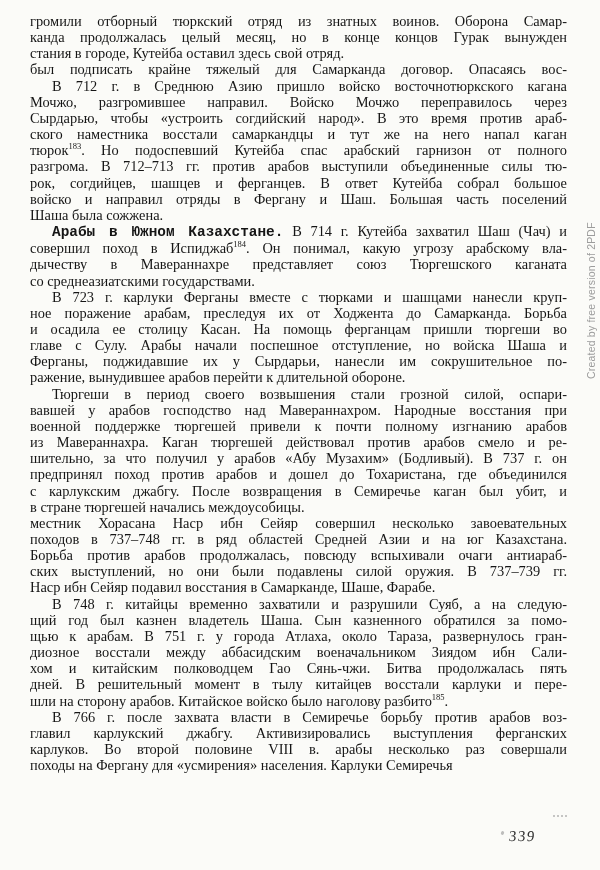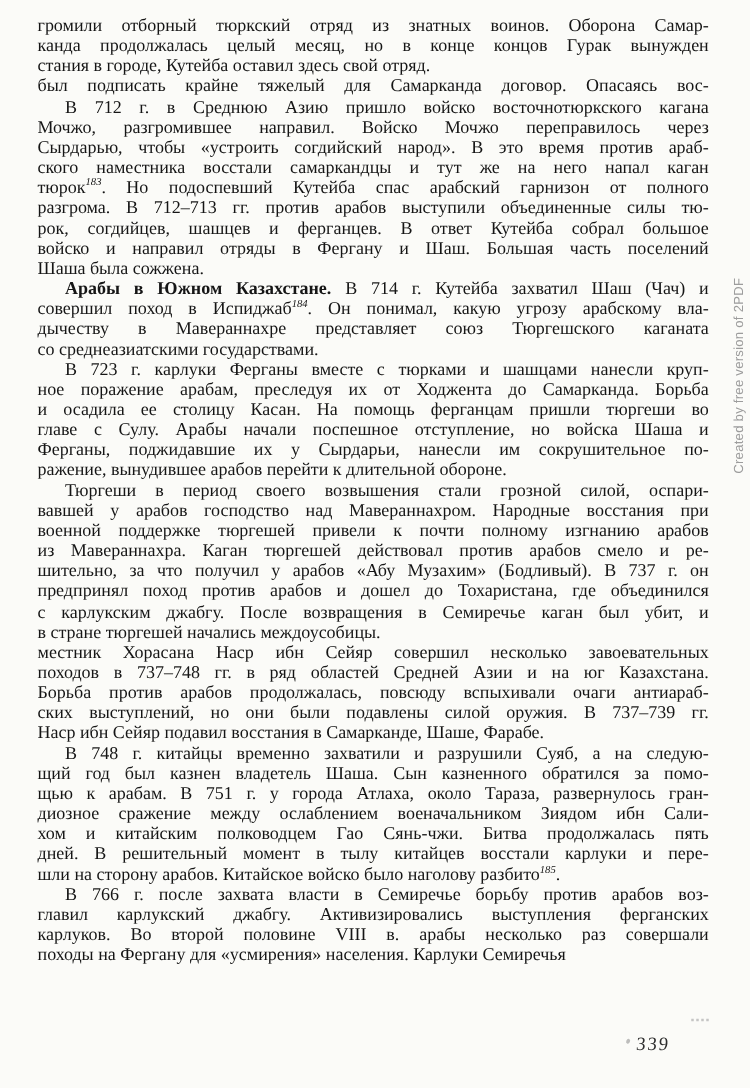--- a/index.html
+++ b/index.html
@@ -18,26 +18,25 @@
     font-size: 14.4px;
   }
   .line {
     line-height: 16.15px;
     text-align: justify;
     text-align-last: justify;
     white-space: normal;
   }
   .line.para-end { text-align-last: left; }
   .line.indent { padding-left: 22px; }
-  .bold { font-weight: bold; }
+  .bold { font-weight: bold; font-family: Liberation Mono, monospace; }
   sup {
     font-size: 8.5px;
     line-height: 0;
     vertical-align: super;
-    font-style: italic;
   }
   .watermark {
     position: absolute;
     top: 197px; right: 3px; height: 182px;
     writing-mode: vertical-rl;
     transform: rotate(180deg);
     font-family: "Liberation Sans", "DejaVu Sans", sans-serif;
     font-size: 10.5px;
     color: #9c9c9c;
     letter-spacing: 0.2px;
@@ -98,21 +97,21 @@
       <div class="line"><span>с карлукским джабгу. После возвращения в Семиречье каган был убит, и</span></div>
       <div class="line para-end"><span>в стране тюргешей начались междоусобицы.</span></div>
       <div class="line"><span>местник Хорасана Наср ибн Сейяр совершил несколько завоевательных</span></div>
       <div class="line"><span>походов в 737–748 гг. в ряд областей Средней Азии и на юг Казахстана.</span></div>
       <div class="line"><span>Борьба против арабов продолжалась, повсюду вспыхивали очаги антиараб-</span></div>
       <div class="line"><span>ских выступлений, но они были подавлены силой оружия. В 737–739 гг.</span></div>
       <div class="line para-end"><span>Наср ибн Сейяр подавил восстания в Самарканде, Шаше, Фарабе.</span></div>
       <div class="line indent"><span>В 748 г. китайцы временно захватили и разрушили Суяб, а на следую-</span></div>
       <div class="line"><span>щий год был казнен владетель Шаша. Сын казненного обратился за помо-</span></div>
       <div class="line"><span>щью к арабам. В 751 г. у города Атлаха, около Тараза, развернулось гран-</span></div>
-      <div class="line"><span>диозное сражение между ослаблением военачальником Зиядом ибн Сали-</span></div>
+      <div class="line"><span>диозное восстали между аббасидским военачальником Зиядом ибн Сали-</span></div>
       <div class="line"><span>хом и китайским полководцем Гао Сянь-чжи. Битва продолжалась пять</span></div>
       <div class="line"><span>дней. В решительный момент в тылу китайцев восстали карлуки и пере-</span></div>
       <div class="line para-end"><span>шли на сторону арабов. Китайское войско было наголову разбито</span><sup>185</sup><span>.</span></div>
       <div class="line indent"><span>В 766 г. после захвата власти в Семиречье борьбу против арабов воз-</span></div>
       <div class="line"><span>главил карлукский джабгу. Активизировались выступления ферганских</span></div>
       <div class="line"><span>карлуков. Во второй половине VIII в. арабы несколько раз совершали</span></div>
       <div class="line para-end"><span>походы на Фергану для «усмирения» населения. Карлуки Семиречья</span></div>
     </main>
   <div class="watermark">Created by free version of 2PDF</div>
   <div class="page-number">339</div>

